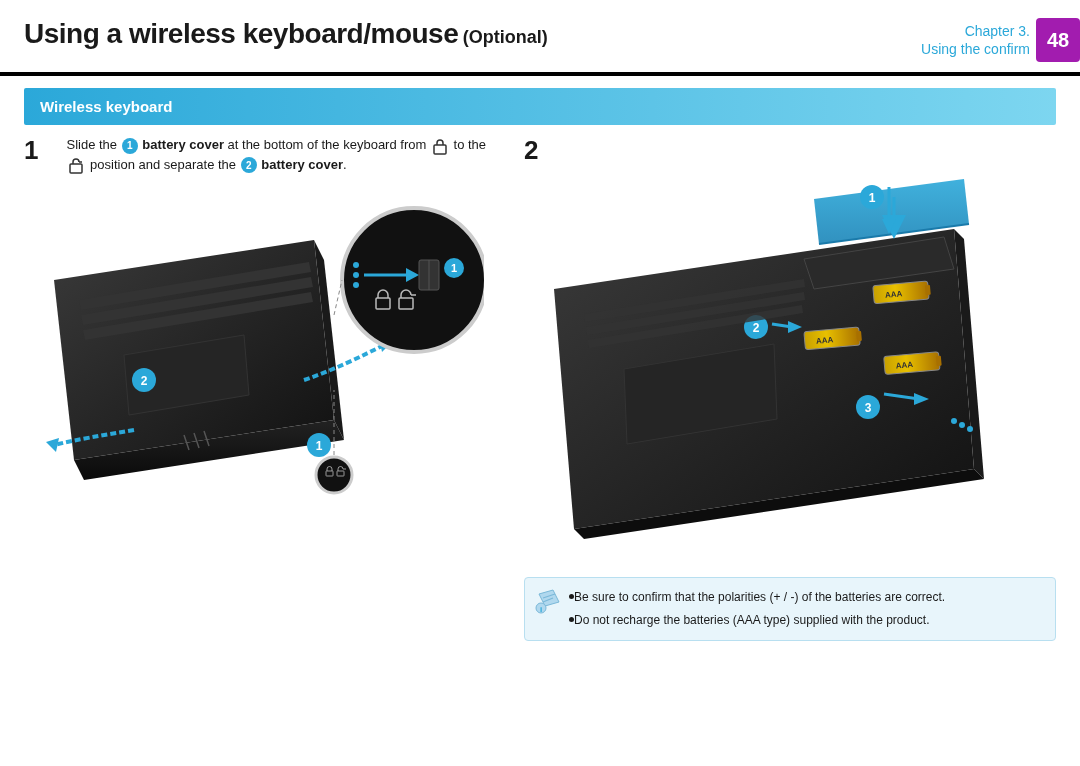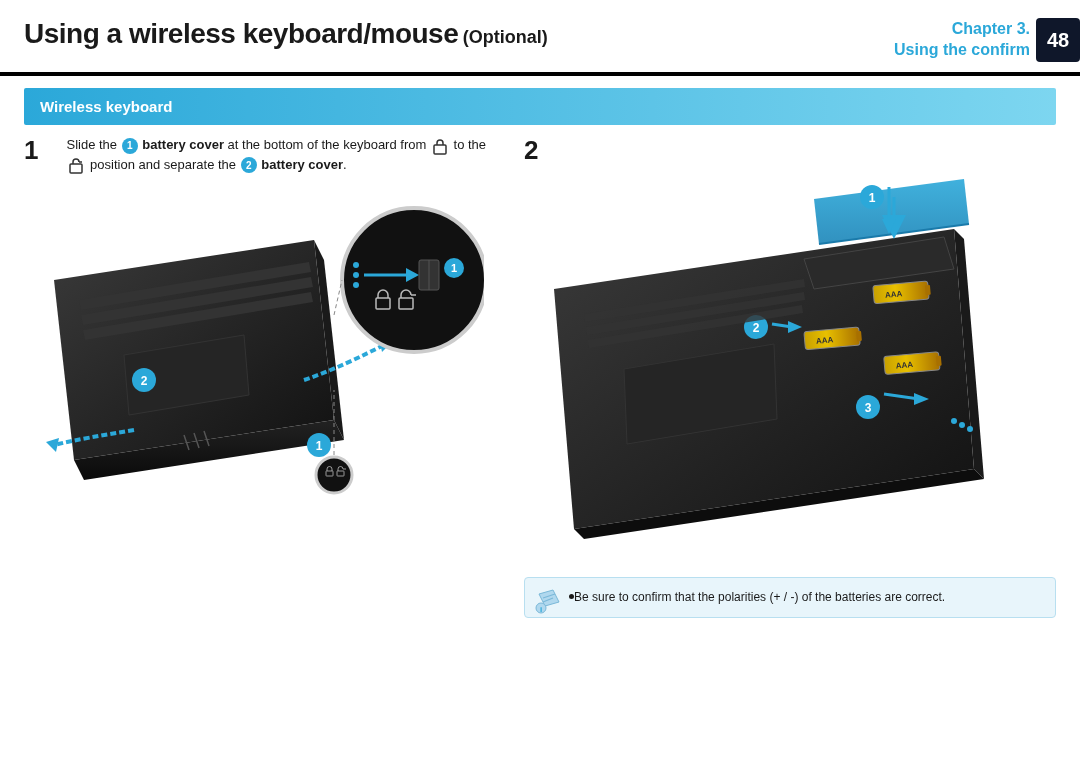--- a/index.html
+++ b/index.html
@@ -35,29 +35,29 @@
       display: flex;
       flex-direction: column;
       align-items: flex-end;
       padding-right: 0;
     }
     .chapter-badge-inner {
       display: flex;
       align-items: center;
     }
     .chapter-text {
-      font-size: 16px;
+      font-size: 14px;
       color: #2ba8d9;
-      font-weight: 700;
+      font-weight: 400;
       text-align: right;
       line-height: 1.3;
       margin-right: 6px;
     }
     .chapter-number {
-      background: #0f172a;
+      background: #a21caf;
       color: white;
       font-size: 20px;
       font-weight: 900;
       width: 44px;
       height: 44px;
       display: flex;
       align-items: center;
       justify-content: center;
       border-radius: 4px 4px 4px 4px;
     }
@@ -404,15 +404,19 @@
         <path d="M4 6 L18 2 L24 14 L10 18 Z" fill="#b0d8ee" stroke="#7ab8d8" stroke-width="1"></path>
         <path d="M8 10 L20 6" stroke="#7ab8d8" stroke-width="1.2"></path>
         <path d="M8 14 L18 10" stroke="#7ab8d8" stroke-width="1.2"></path>
         <circle cx="6" cy="20" r="5" fill="#b0d8ee" stroke="#7ab8d8" stroke-width="1"></circle>
         <text x="6" y="24" text-anchor="middle" fill="#2ba8d9" font-size="8" font-weight="bold">i</text>
       </svg>
       <div class="note-bullet">
         <span class="bullet-dot"></span>
         <span>Be sure to confirm that the polarities (+ / -) of the batteries are correct.</span>
       </div>
+      <div class="note-bullet">
+        <span class="bullet-dot"></span>
+        <span>Do not recharge the batteries (AAA type) supplied with the product.</span>
+      </div>
     </div>
   </div>
 </div>
 
 </body></html>

